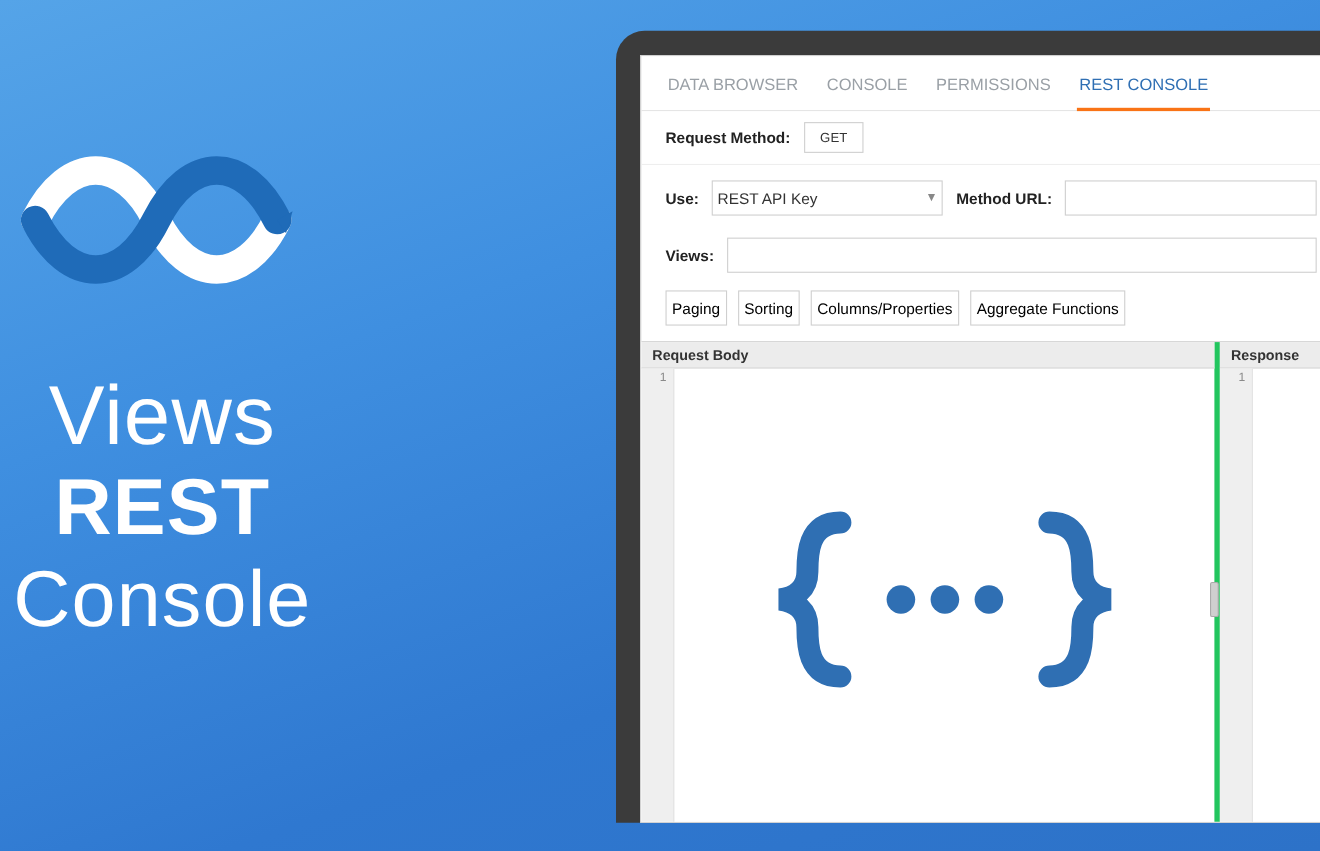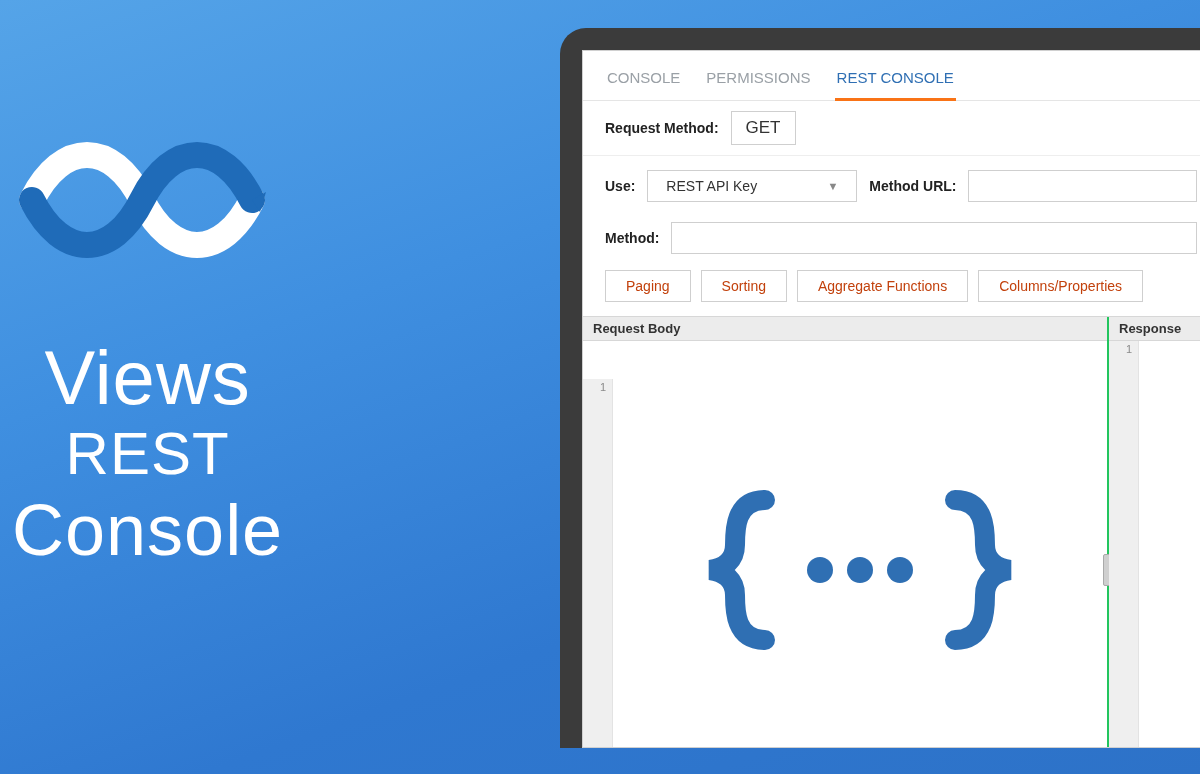--- a/index.html
+++ b/index.html
@@ -6,21 +6,21 @@
   html, body { width: 1200px; height: 774px; overflow: hidden; font-family: "Segoe UI", "Helvetica Neue", Arial, sans-serif; }
   .stage {
     width: 1200px; height: 774px; position: relative;
     background: linear-gradient(160deg, #55a4e8 0%, #3f8fe0 35%, #2f78d0 70%, #2d72c8 100%);
   }
   
   .hero { position: absolute; left: 0; top: 0; width: 540px; height: 774px; display: flex; flex-direction: column; align-items: flex-start; margin-left: 12px; }
   .hero .logo { margin-top: 130px; }
   .hero .title { margin-top: 60px; color: #fff; text-align: center; font-weight: 200; letter-spacing: 1px; }
   .hero .title .l1 { font-size: 76px; line-height: 1.15; font-weight: 200; }
-  .hero .title .l2 { font-size: 60px; line-height: 1.1; font-weight: 400; }
+  .hero .title .l2 { font-size: 72px; line-height: 1.1; font-weight: 700; }
   .hero .title .l3 { font-size: 72px; line-height: 1.2; font-weight: 200; }
 
   
   .device {
     position: absolute; left: 560px; top: 28px; width: 660px; height: 720px;
     background: #3b3b3b; border-radius: 26px 0 0 0; padding: 22px 0 0 22px;
   }
   .screen {
     width: 100%; height: 100%; background: #fff; border: 1px solid #d0d0d0;
     position: relative; overflow: hidden;
@@ -28,43 +28,43 @@
 
   
   .tabs { display: flex; gap: 22px; padding: 18px 22px 0 22px; border-bottom: 1px solid #e5e5e5; }
   .tab { font-size: 15px; color: #9aa0a6; padding: 0 2px 12px 2px; cursor: pointer; }
   .tab.active { color: #2f6fb3; border-bottom: 3px solid #f97316; margin-bottom: -1px; }
 
   
   .row { display: flex; align-items: center; gap: 12px; padding: 10px 22px; font-size: 14px; color: #333; }
   .label { font-weight: 700; color: #222; white-space: nowrap; text-align: right; }
   .btn-small {
-    border: 1px solid #cfcfcf; background: #fff; padding: 6px 14px; font-size: 17px; color: #333; cursor: pointer;
+    border: 1px solid #cfcfcf; background: #fff; padding: 6px 14px; font-size: 12px; color: #333; cursor: pointer;
   }
   .select {
     border: 1px solid #cfcfcf; background: #fff; height: 32px; display: flex; align-items: center; justify-content: space-between;
-    padding: 0 18px; font-size: 14px; color: #333; min-width: 210px;
+    padding: 0 4px; font-size: 14px; color: #333; min-width: 210px;
   }
   .select .caret { color: #888; font-size: 11px; }
   .text-input {
     border: 1px solid #cfcfcf; background: #fff; height: 32px; flex: 1; padding: 0 8px; font-size: 14px;
   }
   .row.use { border-top: 1px solid #eee; padding-top: 14px; }
   .row.where .text-input { flex: 1; }
 
   
   .option-tabs { display: flex; gap: 10px; padding: 6px 22px 14px 22px; }
   .opt {
-    border: 1px solid #cfcfcf; background: #fff; padding: 7px 20px; font-size: 14px; color: #c2410c; cursor: pointer;
+    border: 1px solid #cfcfcf; background: #fff; padding: 7px 5px; font-size: 14px; color: #000000; cursor: pointer;
   }
 
   
   .panels { display: flex; border-top: 1px solid #d7d7d7; height: calc(100% - 252px); }
   .panel { display: flex; flex-direction: column; background: #fff; }
-  .panel.body { flex: 1; border-right: 2px solid #22c55e; gap: 38px; }
+  .panel.body { flex: 1; border-right: 5px solid #22c55e; }
   .panel.resp { width: 110px; }
   .panel-header {
     background: #ececec; border-bottom: 1px solid #d7d7d7; padding: 4px 10px; font-size: 13px; font-weight: 700; color: #333;
   }
   .editor { display: flex; flex: 1; position: relative; }
   .gutter {
     width: 30px; background: #efefef; border-right: 1px solid #e3e3e3; text-align: right;
     font-size: 11px; color: #8a8a8a; padding: 2px 6px 0 0;
   }
   .editor-body { flex: 1; position: relative; }
@@ -91,20 +91,21 @@
       <div class="l1">Views</div>
       <div class="l2">REST</div>
       <div class="l3">Console</div>
     </div>
   </div>
 
   <div class="device">
     <div class="screen">
 
       <div class="tabs">
+        <div class="tab">DATA BROWSER</div>
         <div class="tab">CONSOLE</div>
         <div class="tab">PERMISSIONS</div>
         <div class="tab active">REST CONSOLE</div>
       </div>
 
       <div class="row">
         <span class="label">Request Method:</span>
         <button class="btn-small">GET</button>
       </div>
 
@@ -112,29 +113,29 @@
         <span class="label">Use:</span>
         <div class="select">
           <span>REST API Key</span>
           <span class="caret">▼</span>
         </div>
         <span class="label">Method URL:</span>
         <input class="text-input" value="" style="">
       </div>
 
       <div class="row where">
-        <span class="label">Method:</span>
+        <span class="label">Views:</span>
         <input class="text-input" value="" style="">
       </div>
 
       <div class="option-tabs">
         <button class="opt">Paging</button>
         <button class="opt">Sorting</button>
+        <button class="opt">Columns/Properties</button>
         <button class="opt">Aggregate Functions</button>
-        <button class="opt">Columns/Properties</button>
       </div>
 
       <div class="panels">
         <div class="panel body">
           <div class="panel-header">Request Body</div>
           <div class="editor">
             <div class="gutter">
               <div>1</div>
             </div>
             <div class="editor-body">

